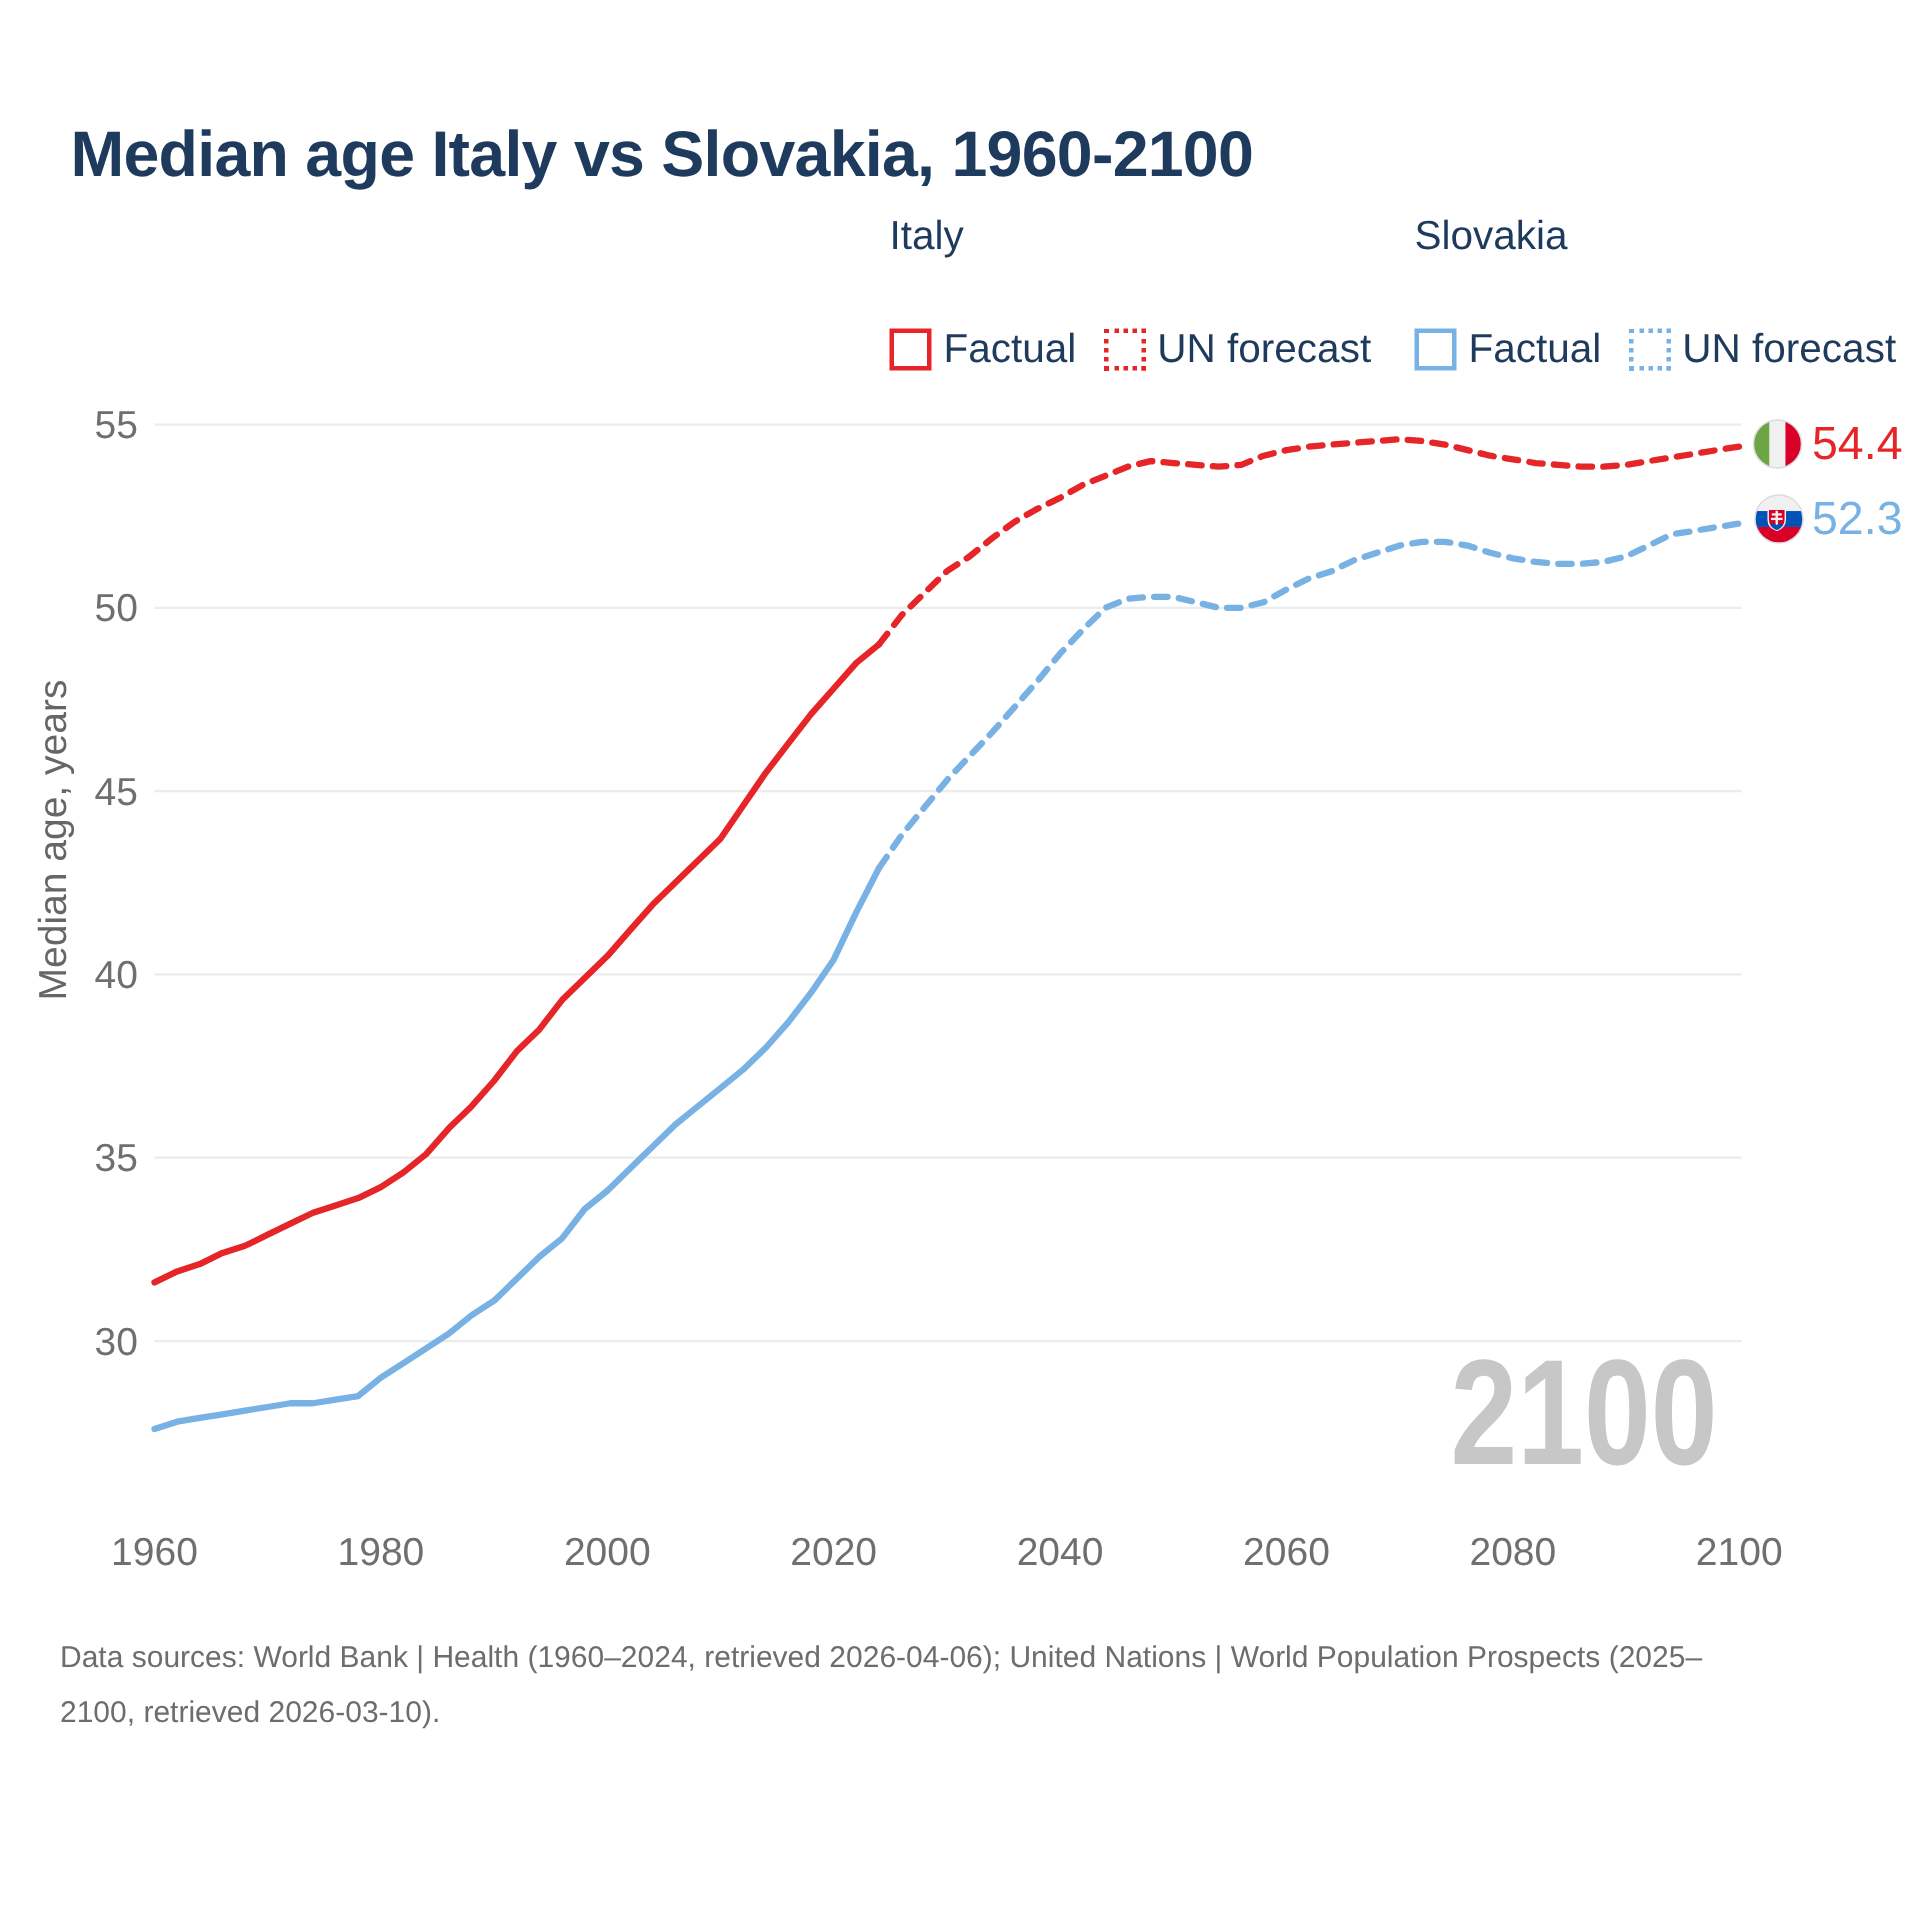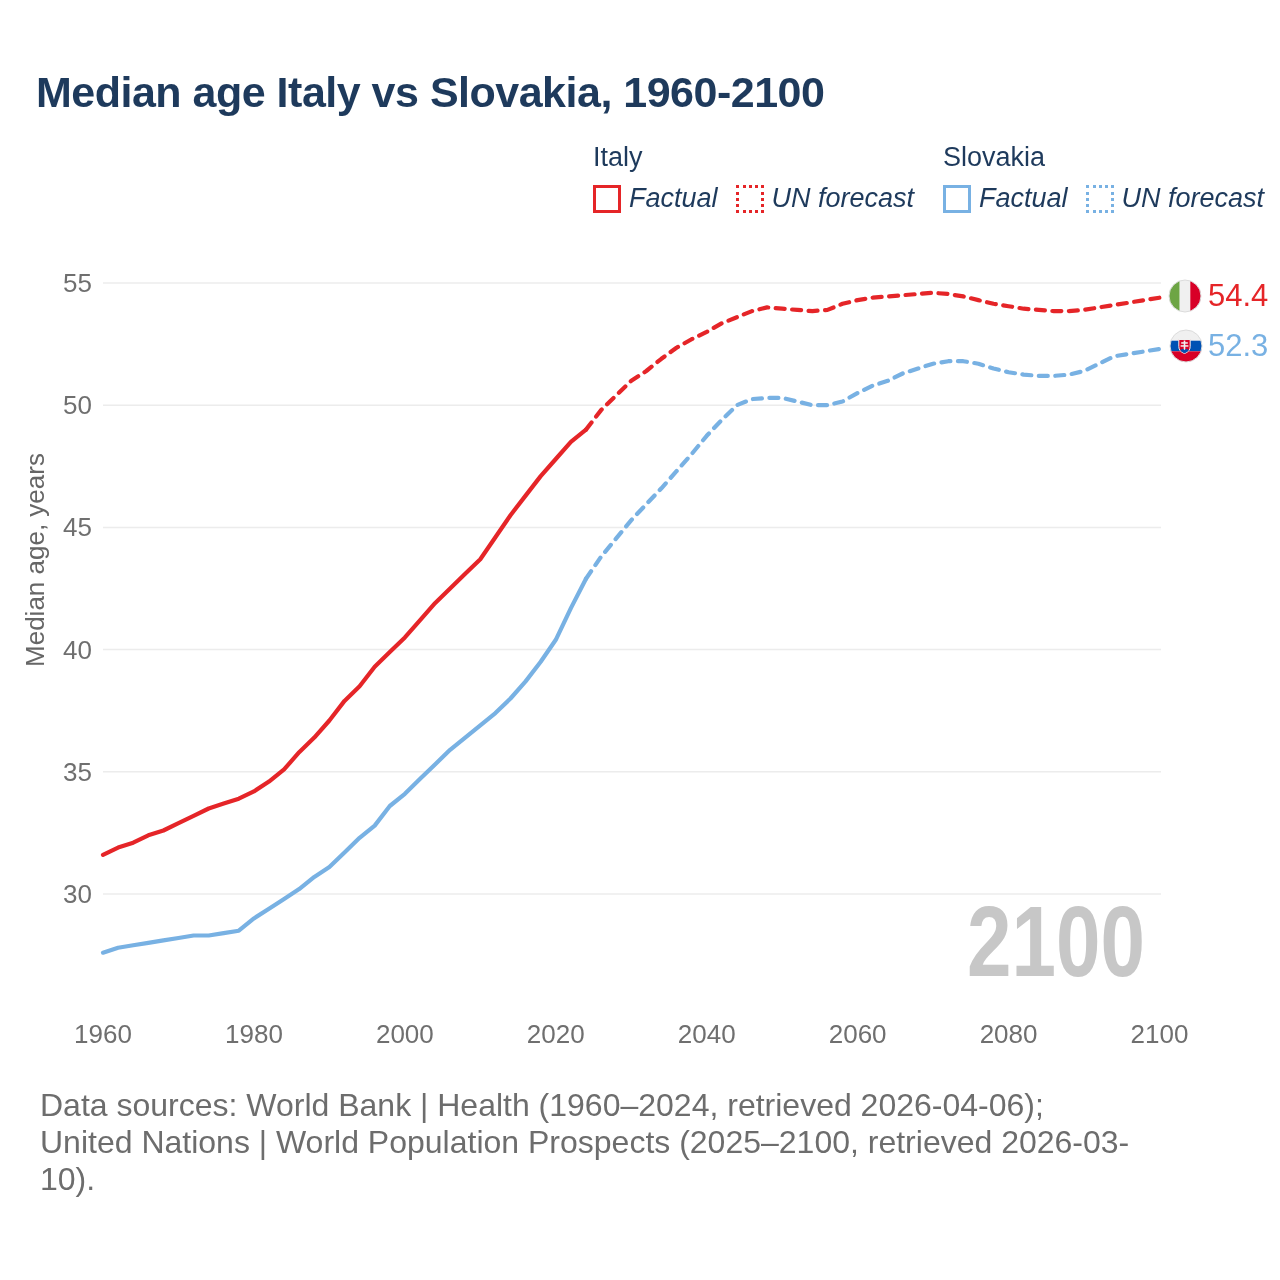--- a/index.html
+++ b/index.html
@@ -3,39 +3,39 @@
 <meta charset="utf-8">
 <style>
   html,body{margin:0;padding:0;}
   body{
     width:1280px;height:1280px;position:relative;overflow:hidden;
     background:#ffffff;font-family:"Liberation Sans",sans-serif;
   }
   .abs{position:absolute;}
   #page-title{
     left:36px;top:68px;font-size:43px;font-weight:700;letter-spacing:-0.5px;
-    margin:0;white-space:nowrap;
+    margin:11px;white-space:nowrap;
   }
   #legend{left:593px;top:142px;display:flex;}
-  .legend-group{display:flex;flex-direction:column;}
+  .legend-group{display:flex;flex-direction:column;gap:34px;}
   .legend-group.slovakia{position:absolute;left:350px;top:0;}
   .legend-header{font-size:27px;line-height:30px;}
   .legend-items{display:flex;align-items:center;margin-top:11px;}
   .swatch{
     width:22px;height:22px;box-sizing:content-box;display:inline-block;
     border:3.5px solid #000;margin-right:8px;flex:0 0 auto;
   }
   .swatch.dotted{border-style:dotted;}
-  .legend-item-label{font-size:27px;margin-right:18px;white-space:nowrap;font-style:italic;}
+  .legend-item-label{font-size:27px;margin-right:18px;white-space:nowrap;}
   #chart-svg{left:0;top:0;width:1280px;height:1280px;}
   #chart-svg text{font-family:"Liberation Sans",sans-serif;}
   .cc{fill:currentColor;}
   #watermark{font-size:100px;font-weight:700;}
   .end-value{font-size:31px;}
-  #footer{left:40px;top:1087px;width:1105px;font-size:32px;line-height:37px;}
+  #footer{left:40px;top:1087px;width:1105px;font-size:20px;line-height:37px;}
   #footer p{margin:0;}
 </style>
 </head>
 <body>
 
 <main>
 
   <svg id="chart-svg" class="abs" viewBox="0 0 1280 1280">
     <defs>
       <clipPath id="clip-italy-flag">

